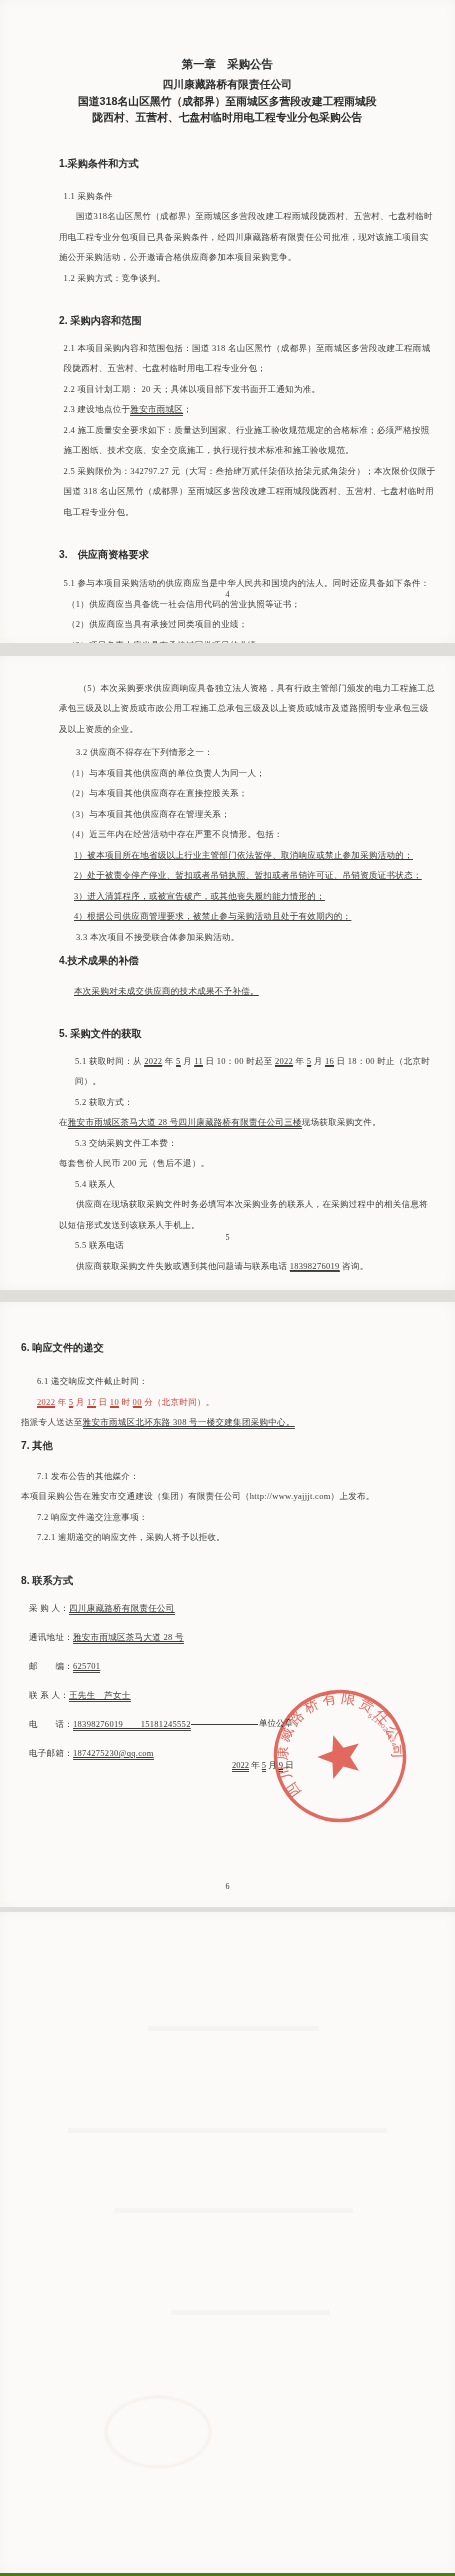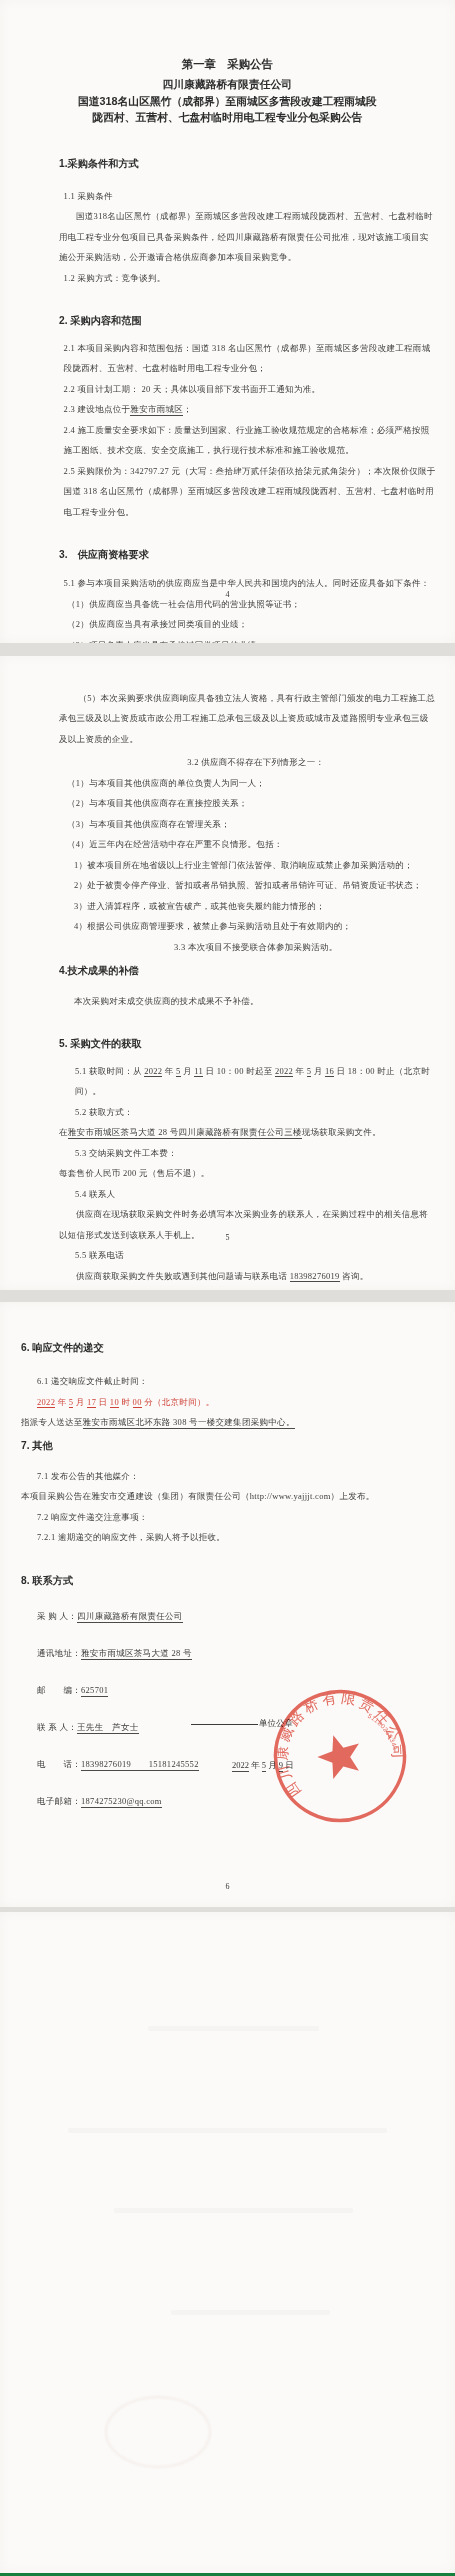--- a/index.html
+++ b/index.html
@@ -1,42 +1,42 @@
 <!DOCTYPE html>
 <html style="font-size:9px"><head>
 <meta charset="utf-8">
 <style>
   html,body{margin:0;padding:0;background:#e9e8e5;}
-  #canvas{position:relative;width:455px;height:2576px;background:#15803d;margin:0;overflow:hidden;}
+  #canvas{position:relative;width:455px;height:2576px;background:#4d7c0f;margin:0;overflow:hidden;}
   .scan-top{position:absolute;top:0;left:0;width:455px;height:3.4px;background:#474747;}
   .page{position:relative;width:455px;background:#fbfaf8;box-sizing:border-box;
         padding-left:59px;padding-right:19.4px;overflow:hidden;
         box-shadow:inset 0 0 10.2px rgba(120,115,105,.06);}
   .sep{width:455px;background:#e0dedb;}
   
   .body{font:8.5px/20.5px "Liberation Serif","DejaVu Serif",serif;color:#3c3c3c;letter-spacing:0.3px;margin:0;}
   .hd{font-family:"Liberation Sans","DejaVu Sans",sans-serif;font-weight:bold;color:#2d2d2d;margin:0;}
   .chapter{font-size:11.4px;line-height:18px;text-align:center;}
   .titleln{font-size:10.8px;line-height:16.5px;text-align:center;}
   .center{margin-right:40px;}
   .sec{font-size:10.2px;line-height:19.4px;}
-  .u{border-bottom:0.6px solid #4a4a4a;padding-bottom:0.6px;}
+  .u{border-bottom:0.6px solid #4a4a4a;padding-bottom:0.6px;text-decoration:underline;}
   .red{color:#cf4238;}
   .red .u{border-bottom-color:currentColor;}
   .ti{text-indent:2em;}
   .ti36{text-indent:19.4px;}
-  .ml8{margin-left:4.6px;} .ml14{margin-left:8px;} .ml26{margin-left:15px;}
-  .ml28{margin-left:16px;} .ml30{margin-left:17px;text-align:center;} .ml36{margin-left:20.5px;}
+  .ml8{margin-left:4.6px;} .ml14{margin-left:8px;} .ml26{margin-left:15px;text-decoration:underline;}
+  .ml28{margin-left:16px;} .ml30{margin-left:17px;} .ml36{margin-left:20.5px;}
   .mt34{margin-top:28px;} .mt24{margin-top:13.7px;} .mt22{margin-top:12.5px;}
   .mt18{margin-top:10.2px;} .mt16{margin-top:9px;} .mt12{margin-top:6.8px;}
   .mt10{margin-top:4px;} .mt8{margin-top:23px;} .mt6{margin-top:3.4px;}
   .pageno{position:absolute;left:0;right:0;text-align:center;
           font:8px/11.4px "Liberation Serif","DejaVu Serif",serif;color:#333;}
   
-  .contact-row{font:8.5px/21px "Liberation Serif","DejaVu Serif",serif;color:#3c3c3c;letter-spacing:0.3px;margin:16px;}
+  .contact-row{font:8.5px/21px "Liberation Serif","DejaVu Serif",serif;color:#3c3c3c;letter-spacing:0.3px;margin:8px;}
   
   .sig-row{position:absolute;left:191px;top:415px;font:8.5px/12.5px "Liberation Serif","DejaVu Serif",serif;color:#333;}
   .sig-line{display:inline-block;width:67px;height:0.6px;border-bottom:0.9px solid #3a3a3a;vertical-align:middle;margin-right:1.1px;}
   .sig-date{position:absolute;left:232px;top:457px;font:8.5px/12.5px "Liberation Serif","DejaVu Serif",serif;color:#353535;}
   .stamp{position:absolute;left:271px;top:385px;width:138px;height:138px;
          transform:rotate(-18deg);opacity:.88;mix-blend-mode:multiply;}
   
   .ghost-stamp{position:absolute;left:105px;top:484px;width:102px;height:68px;
                border:2.3px solid rgba(190,150,140,.12);border-radius:50%;filter:blur(1.1px);}
   .ghost-bar{position:absolute;height:5.7px;background:rgba(60,60,60,.03);border-radius:1.7px;}
@@ -70,21 +70,21 @@
     <p class="body ml14">（1）供应商应当具备统一社会信用代码的营业执照等证书；</p>
     <p class="body ml14">（2）供应商应当具有承接过同类项目的业绩；</p>
     <p class="body ml14">（3）项目负责人应当具有承接过同类项目的业绩；</p>
     <p class="body ml14">（4）在人员、专业技术、设备、资金等方面具有相应的能力；</p>
 
     <div class="pageno" style="bottom:43px;">4</div>
   </div>
 
   <div class="sep" style="height:12.5px;"></div>
 
-  <div class="page" id="p2" style="height:634px;padding-top:32px;">
+  <div class="page" id="p2" style="height:634px;padding-top:22px;">
     <p class="body ti36">（5）本次采购要求供应商响应具备独立法人资格，具有行政主管部门颁发的电力工程施工总承包三级及以上资质或市政公用工程施工总承包三级及以上资质或城市及道路照明专业承包三级及以上资质的企业。</p>
     <p class="body mt6 ml30">3.2 供应商不得存在下列情形之一：</p>
     <p class="body ml14">（1）与本项目其他供应商的单位负责人为同一人；</p>
     <p class="body ml14">（2）与本项目其他供应商存在直接控股关系；</p>
     <p class="body ml14">（3）与本项目其他供应商存在管理关系；</p>
     <p class="body ml14">（4）近三年内在经营活动中存在严重不良情形。包括：</p>
     <p class="body ml26">1）被本项目所在地省级以上行业主管部门依法暂停、取消响应或禁止参加采购活动的；</p>
     <p class="body ml26">2）处于被责令停产停业、暂扣或者吊销执照、暂扣或者吊销许可证、吊销资质证书状态；</p>
     <p class="body ml26">3）进入清算程序，或被宣告破产，或其他丧失履约能力情形的；</p>
     <p class="body ml26">4）根据公司供应商管理要求，被禁止参与采购活动且处于有效期内的；</p>

